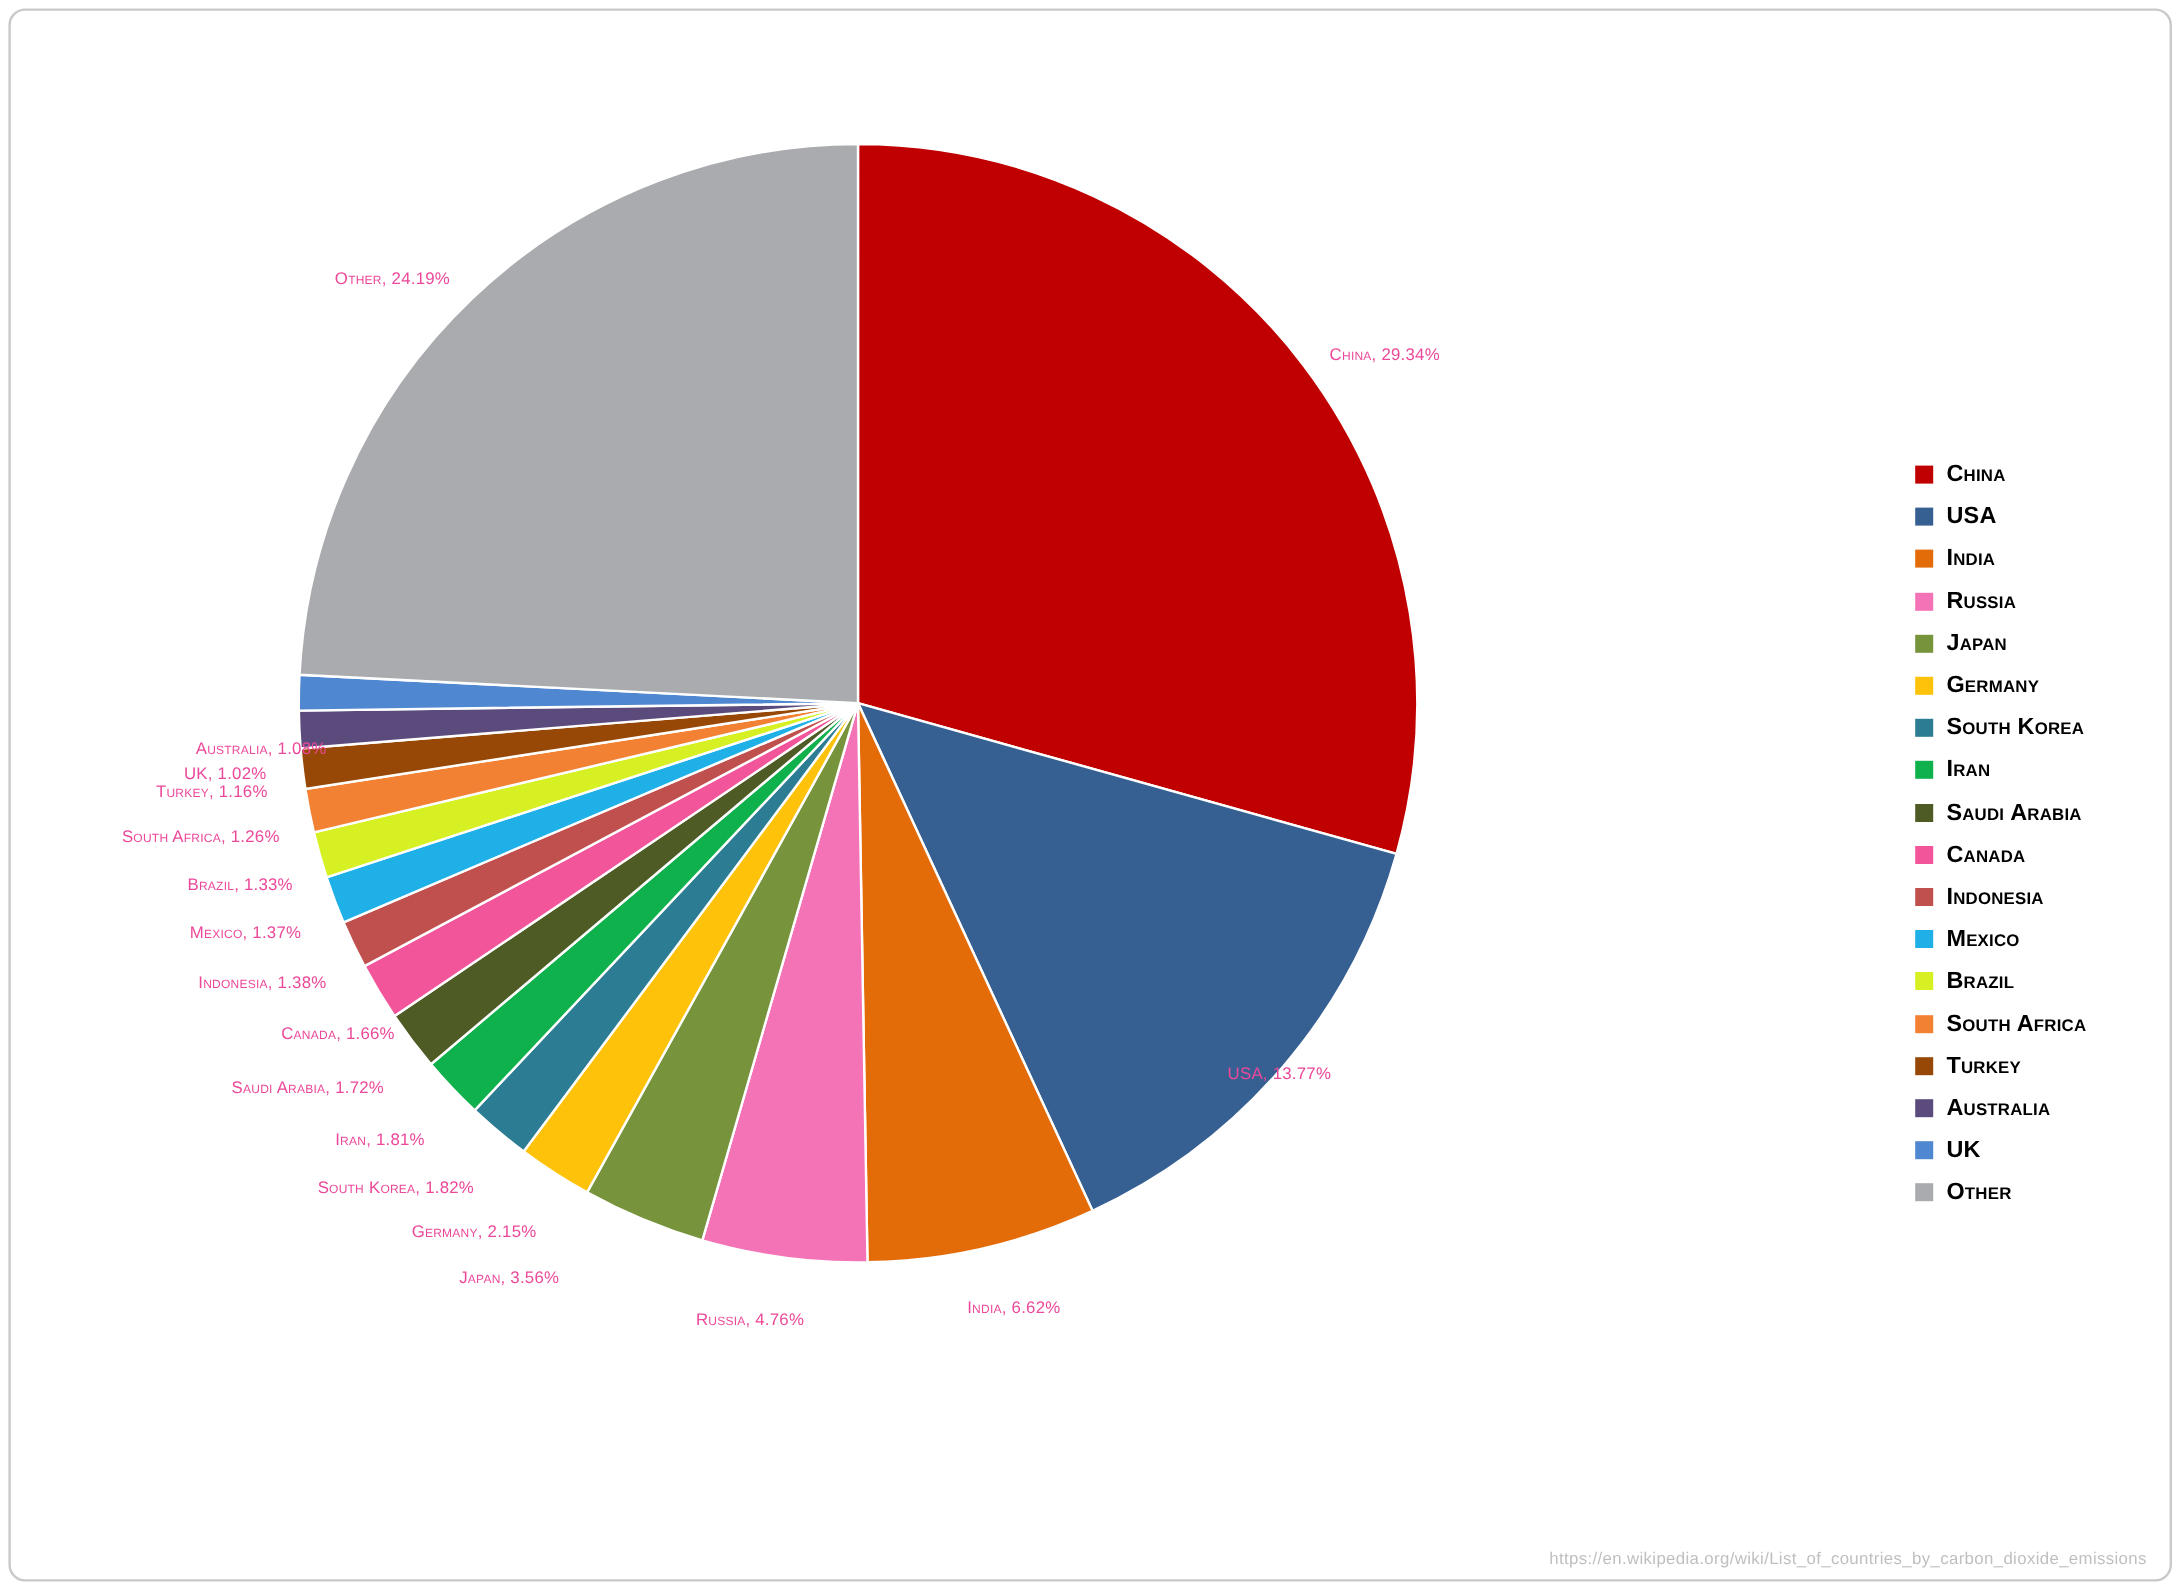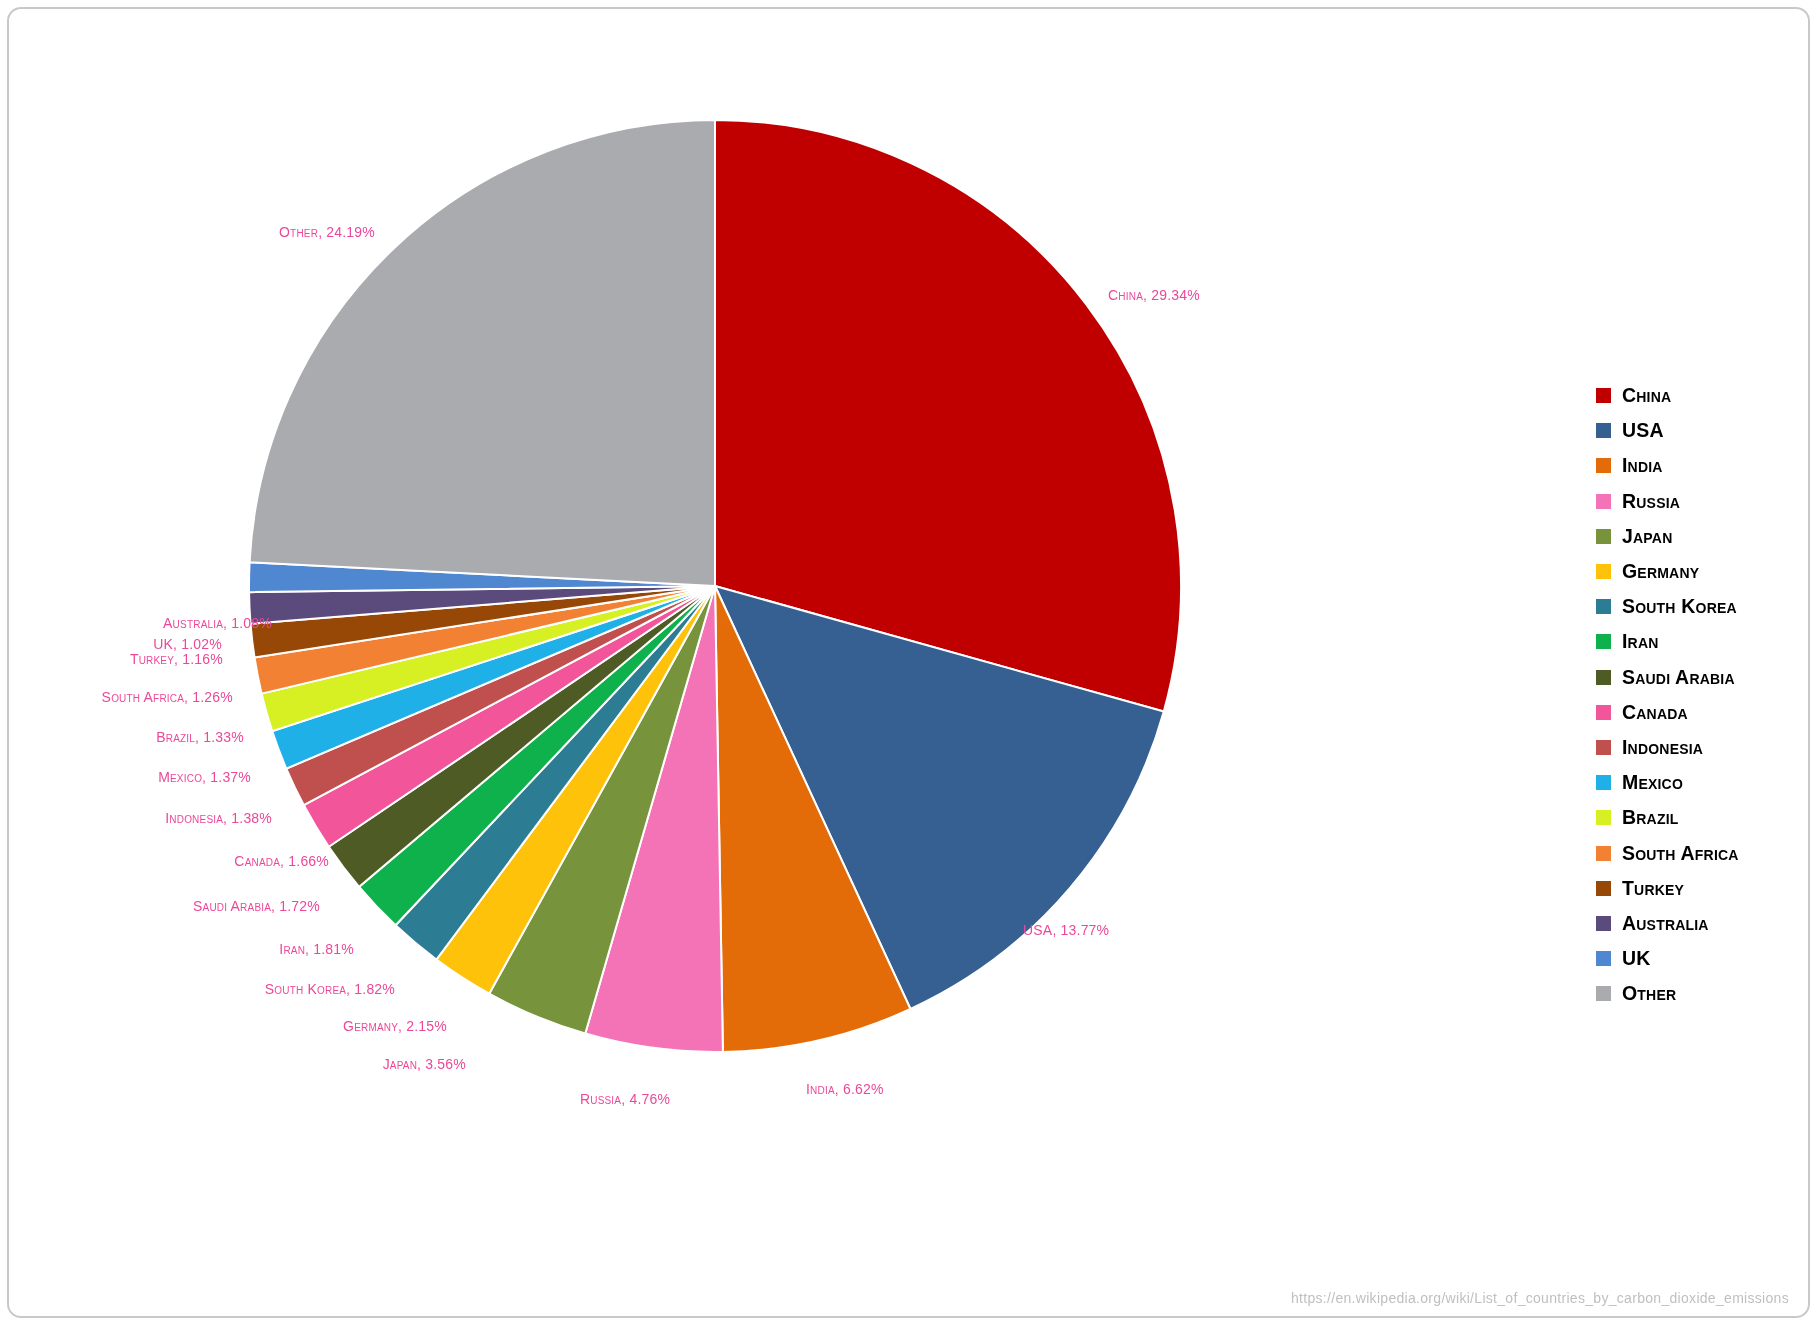--- a/index.html
+++ b/index.html
@@ -149,21 +149,21 @@
           <path d="M 470 470 L 9.51 541.45 A 466 466 0 0 1 5.53 507.73 Z" fill="#974806" stroke="#ffffff" stroke-width="2"></path>
           <path d="M 470 470 L 5.53 507.73 A 466 466 0 0 1 4.04 476.15 Z" fill="#5b4b7d" stroke="#ffffff" stroke-width="2"></path>
           <path d="M 470 470 L 4.04 476.15 A 466 466 0 0 1 4.60 446.29 Z" fill="#4f87d0" stroke="#ffffff" stroke-width="2"></path>
           <path d="M 470 470 L 4.60 446.29 A 466 466 0 0 1 470.00 4.00 Z" fill="#a9abae" stroke="#ffffff" stroke-width="2"></path>
         </g>
     </svg>
   </div>
 
   <div id="slice-labels">
       <div class="slice-label right" style="left: 1108px; top: 287px;">China, 29.34%</div>
-      <div class="slice-label right" style="left: 1023px; top: 922px;">USA, 13.77%</div>
+      <div class="slice-label right" style="left: 1023px; top: 886px;">USA, 13.77%</div>
       <div class="slice-label right" style="left: 806px; top: 1081px;">India, 6.62%</div>
       <div class="slice-label center" style="left: 625px; top: 1091px;">Russia,  4.76%</div>
       <div class="slice-label left" style="left: 466px; top: 1056px; text-align: right;">Japan, 3.56%</div>
       <div class="slice-label left" style="left: 447px; top: 1018px;">Germany,  2.15%</div>
       <div class="slice-label left" style="left: 395px; top: 981px;">South Korea,  1.82%</div>
       <div class="slice-label left" style="left: 354px; top: 941px;">Iran, 1.81%</div>
       <div class="slice-label left" style="left: 320px; top: 898px;">Saudi Arabia,  1.72%</div>
       <div class="slice-label left" style="left: 289px; top: 853px; margin-left: 40px;">Canada,  1.66%</div>
       <div class="slice-label left" style="left: 272px; top: 810px;">Indonesia,  1.38%</div>
       <div class="slice-label left" style="left: 251px; top: 769px;">Mexico,  1.37%</div>

